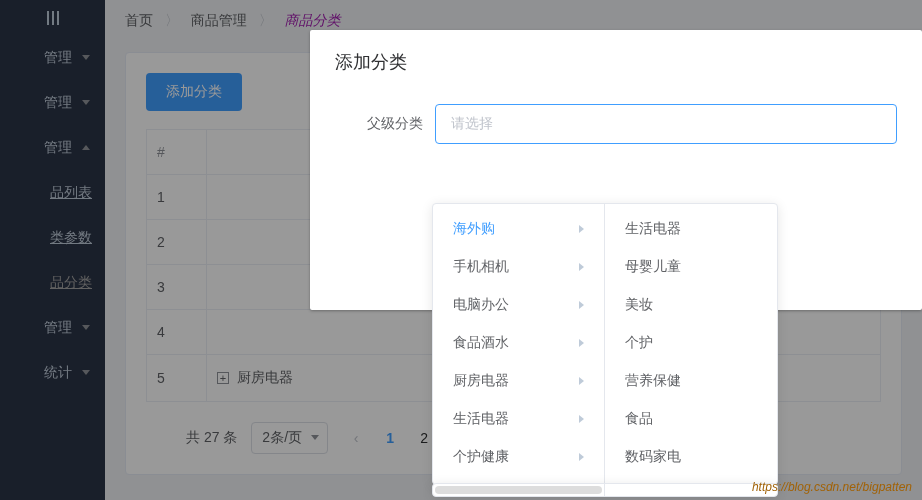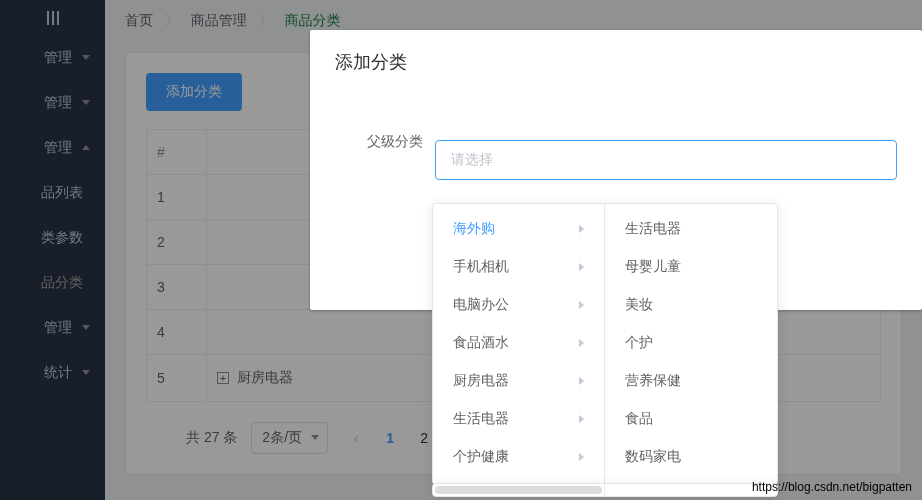--- a/index.html
+++ b/index.html
@@ -3,31 +3,31 @@
   <meta charset="utf-8">
   <style>
     * { margin: 0; padding: 0; box-sizing: border-box; }
     body { font-family: -apple-system, "Helvetica Neue", Arial, sans-serif; font-size: 14px; color: #606266; background: #f0f2f5; width: 922px; height: 500px; overflow: hidden; position: relative; }
     
     .sidebar { position: absolute; left: 0; top: 0; width: 105px; height: 500px; background: #2b3446; color: #bfcbd9; }
     .sidebar-top { height: 35px; display: flex; align-items: center; justify-content: center; }
     .hamburger { display: flex; gap: 3px; }
     .hamburger span { width: 2px; height: 14px; background: #bfcbd9; }
     .menu-item { padding: 0 15px 0 0; height: 45px; display: flex; align-items: center; justify-content: flex-end; cursor: pointer; text-align: right; }
-    .menu-item.sub { padding-right: 12px; }
+    .menu-item.sub { padding-right: 3px; text-decoration: underline; }
     .menu-item.active { color: #a3a3a3; }
     .menu-label { flex: 1; text-align: right; padding-right: 10px; }
     .arrow-down { width: 0; height: 0; border-left: 4px solid transparent; border-right: 4px solid transparent; border-top: 5px solid #909399; }
     .arrow-up { width: 0; height: 0; border-left: 4px solid transparent; border-right: 4px solid transparent; border-bottom: 5px solid #909399; }
     
     .main { position: absolute; left: 105px; top: 0; right: 0; height: 500px; }
     .breadcrumb { padding: 12px 20px; color: #606266; }
     .breadcrumb span { cursor: pointer; }
     .breadcrumb .sep { margin: 0 8px; color: #c0c4cc; }
-    .breadcrumb .cur { color: #15803d; }
+    .breadcrumb .cur { color: #a21caf; font-style: italic; }
     
     .card { margin: 10px 20px; background: #fff; border: 1px solid #e6ebf5; border-radius: 4px; padding: 20px; }
     .add-btn { background: #409eff; color: #fff; border: none; padding: 10px 20px; border-radius: 4px; cursor: pointer; font-size: 14px; }
     
     .table { width: 100%; border-collapse: collapse; margin-top: 18px; border: 1px solid #ebeef5; }
     .table th, .table td { border: 1px solid #ebeef5; padding: 14px 10px; text-align: left; color: #606266; }
     .table th { background: #fff; font-weight: 500; color: #909399; }
     .expand-icon { display: inline-block; width: 12px; height: 12px; border: 1px solid #909399; text-align: center; line-height: 10px; font-size: 11px; margin-right: 8px; cursor: pointer; }
     
     .pagination { margin-top: 20px; display: flex; align-items: center; gap: 14px; color: #606266; }
@@ -39,32 +39,32 @@
     .page-btn.disabled { color: #c0c4cc; }
     
     .overlay { position: absolute; inset: 0; background: rgba(0,0,0,0.4); }
     
     .dialog { position: absolute; top: 30px; left: 310px; right: 0; background: #fff; border-radius: 2px; box-shadow: 0 1px 3px rgba(0,0,0,.3); padding: 20px 25px; min-height: 280px; }
     .dialog-title { font-size: 18px; color: #303133; margin-bottom: 30px; }
     .form-row { display: flex; align-items: center; margin-bottom: 22px; }
     .form-label { width: 100px; text-align: right; padding-right: 12px; color: #606266; }
     .required::before { content: "* "; color: #f56c6c; }
     .form-input { flex: 1; border: 1px solid #dcdfe6; border-radius: 4px; height: 40px; padding: 0 15px; font-size: 14px; }
-    .cascader-input { flex: 1; border: 1px solid #409eff; border-radius: 4px; height: 40px; padding: 0 15px; font-size: 14px; color: #c0c4cc; display: flex; align-items: center; margin-top: 36px; }
+    .cascader-input { flex: 1; border: 1px solid #409eff; border-radius: 4px; height: 40px; padding: 0 15px; font-size: 14px; color: #c0c4cc; display: flex; align-items: center; }
     
     .cascader-panel { position: absolute; top: 203px; left: 432px; background: #fff; border: 1px solid #e4e7ed; border-radius: 4px; box-shadow: 0 2px 12px 0 rgba(0,0,0,.1); display: flex; }
     .cascader-col { width: 172px; border-right: 1px solid #e4e7ed; padding: 6px 0; max-height: 280px; overflow-y: auto; }
     .cascader-col:last-child { border-right: none; }
     .cascader-item { padding: 10px 20px; display: flex; align-items: center; justify-content: space-between; cursor: pointer; color: #606266; text-align: right; }
     .cascader-item.active { color: #409eff; font-weight: 500; }
     .chev-right { width: 0; height: 0; border-top: 4px solid transparent; border-bottom: 4px solid transparent; border-left: 5px solid #bfcbd9; }
     .scroll-thumb { position: relative; }
     .scroll-thumb::after { content: ""; position: absolute; left: 2px; right: 2px; top: 2px; bottom: 2px; background: #ddd; border-radius: 4px; }
     
-    .watermark { position: absolute; bottom: 6px; right: 10px; color: #000000; font-size: 12px; }
+    .watermark { position: absolute; bottom: 6px; right: 10px; color: #a16207; font-size: 12px; font-style: italic; }
   </style>
 </head>
 <body>
 
 <div class="sidebar">
   <div class="sidebar-top">
     <div class="hamburger">
         <span></span>
         <span></span>
         <span></span>

